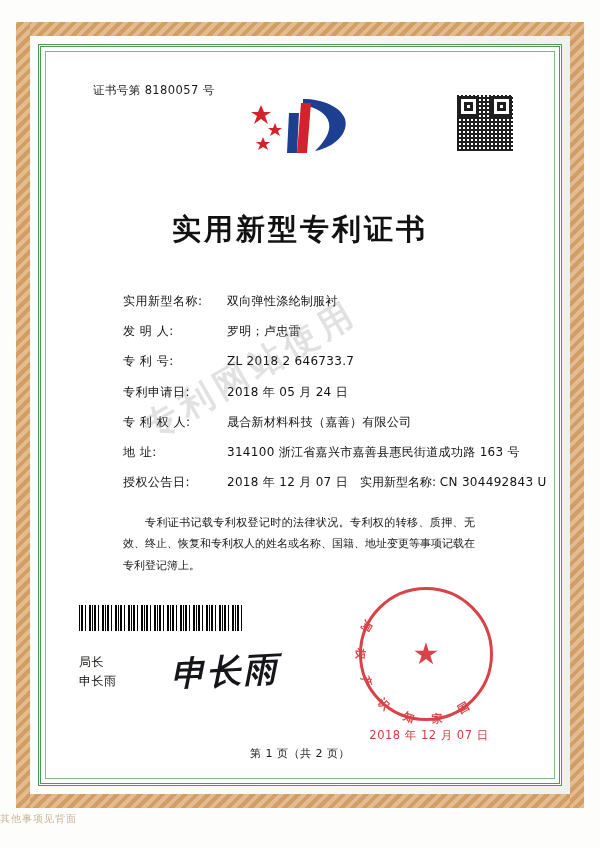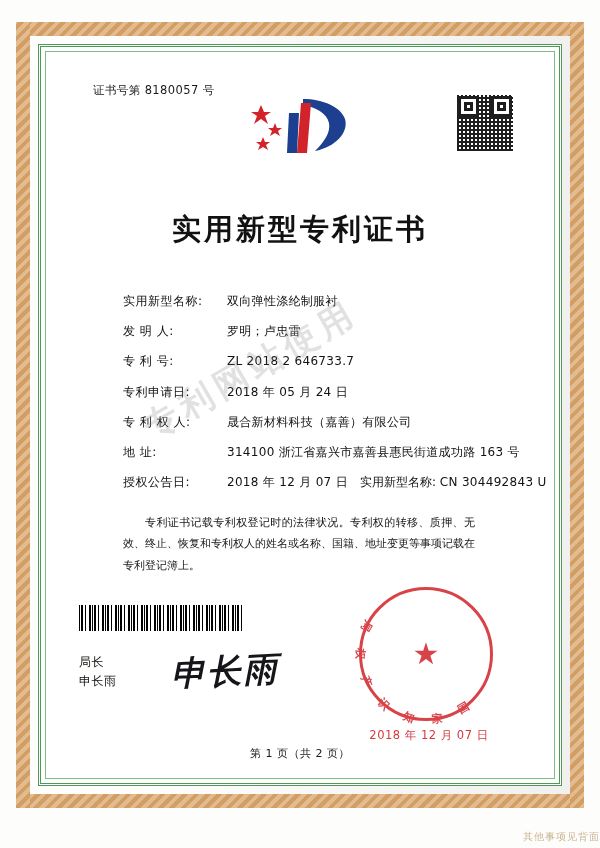--- a/index.html
+++ b/index.html
@@ -267,22 +267,22 @@
     font-weight: bold;
     letter-spacing: 6px;
     transform: rotate(-30deg);
     pointer-events: none;
     white-space: nowrap;
   }
 
   .bottom-note {
     position: absolute;
     left: 0; right: 0;
-    bottom: 4px;
-    text-align: right;
+    bottom: 22px;
+    text-align: left;
     font-size: 10px;
     color: rgba(160,120,60,0.55);
     letter-spacing: 1px;
   }
 </style>
 </head>
 <body>
 
 <div class="page">
   <div class="frame-outer">

